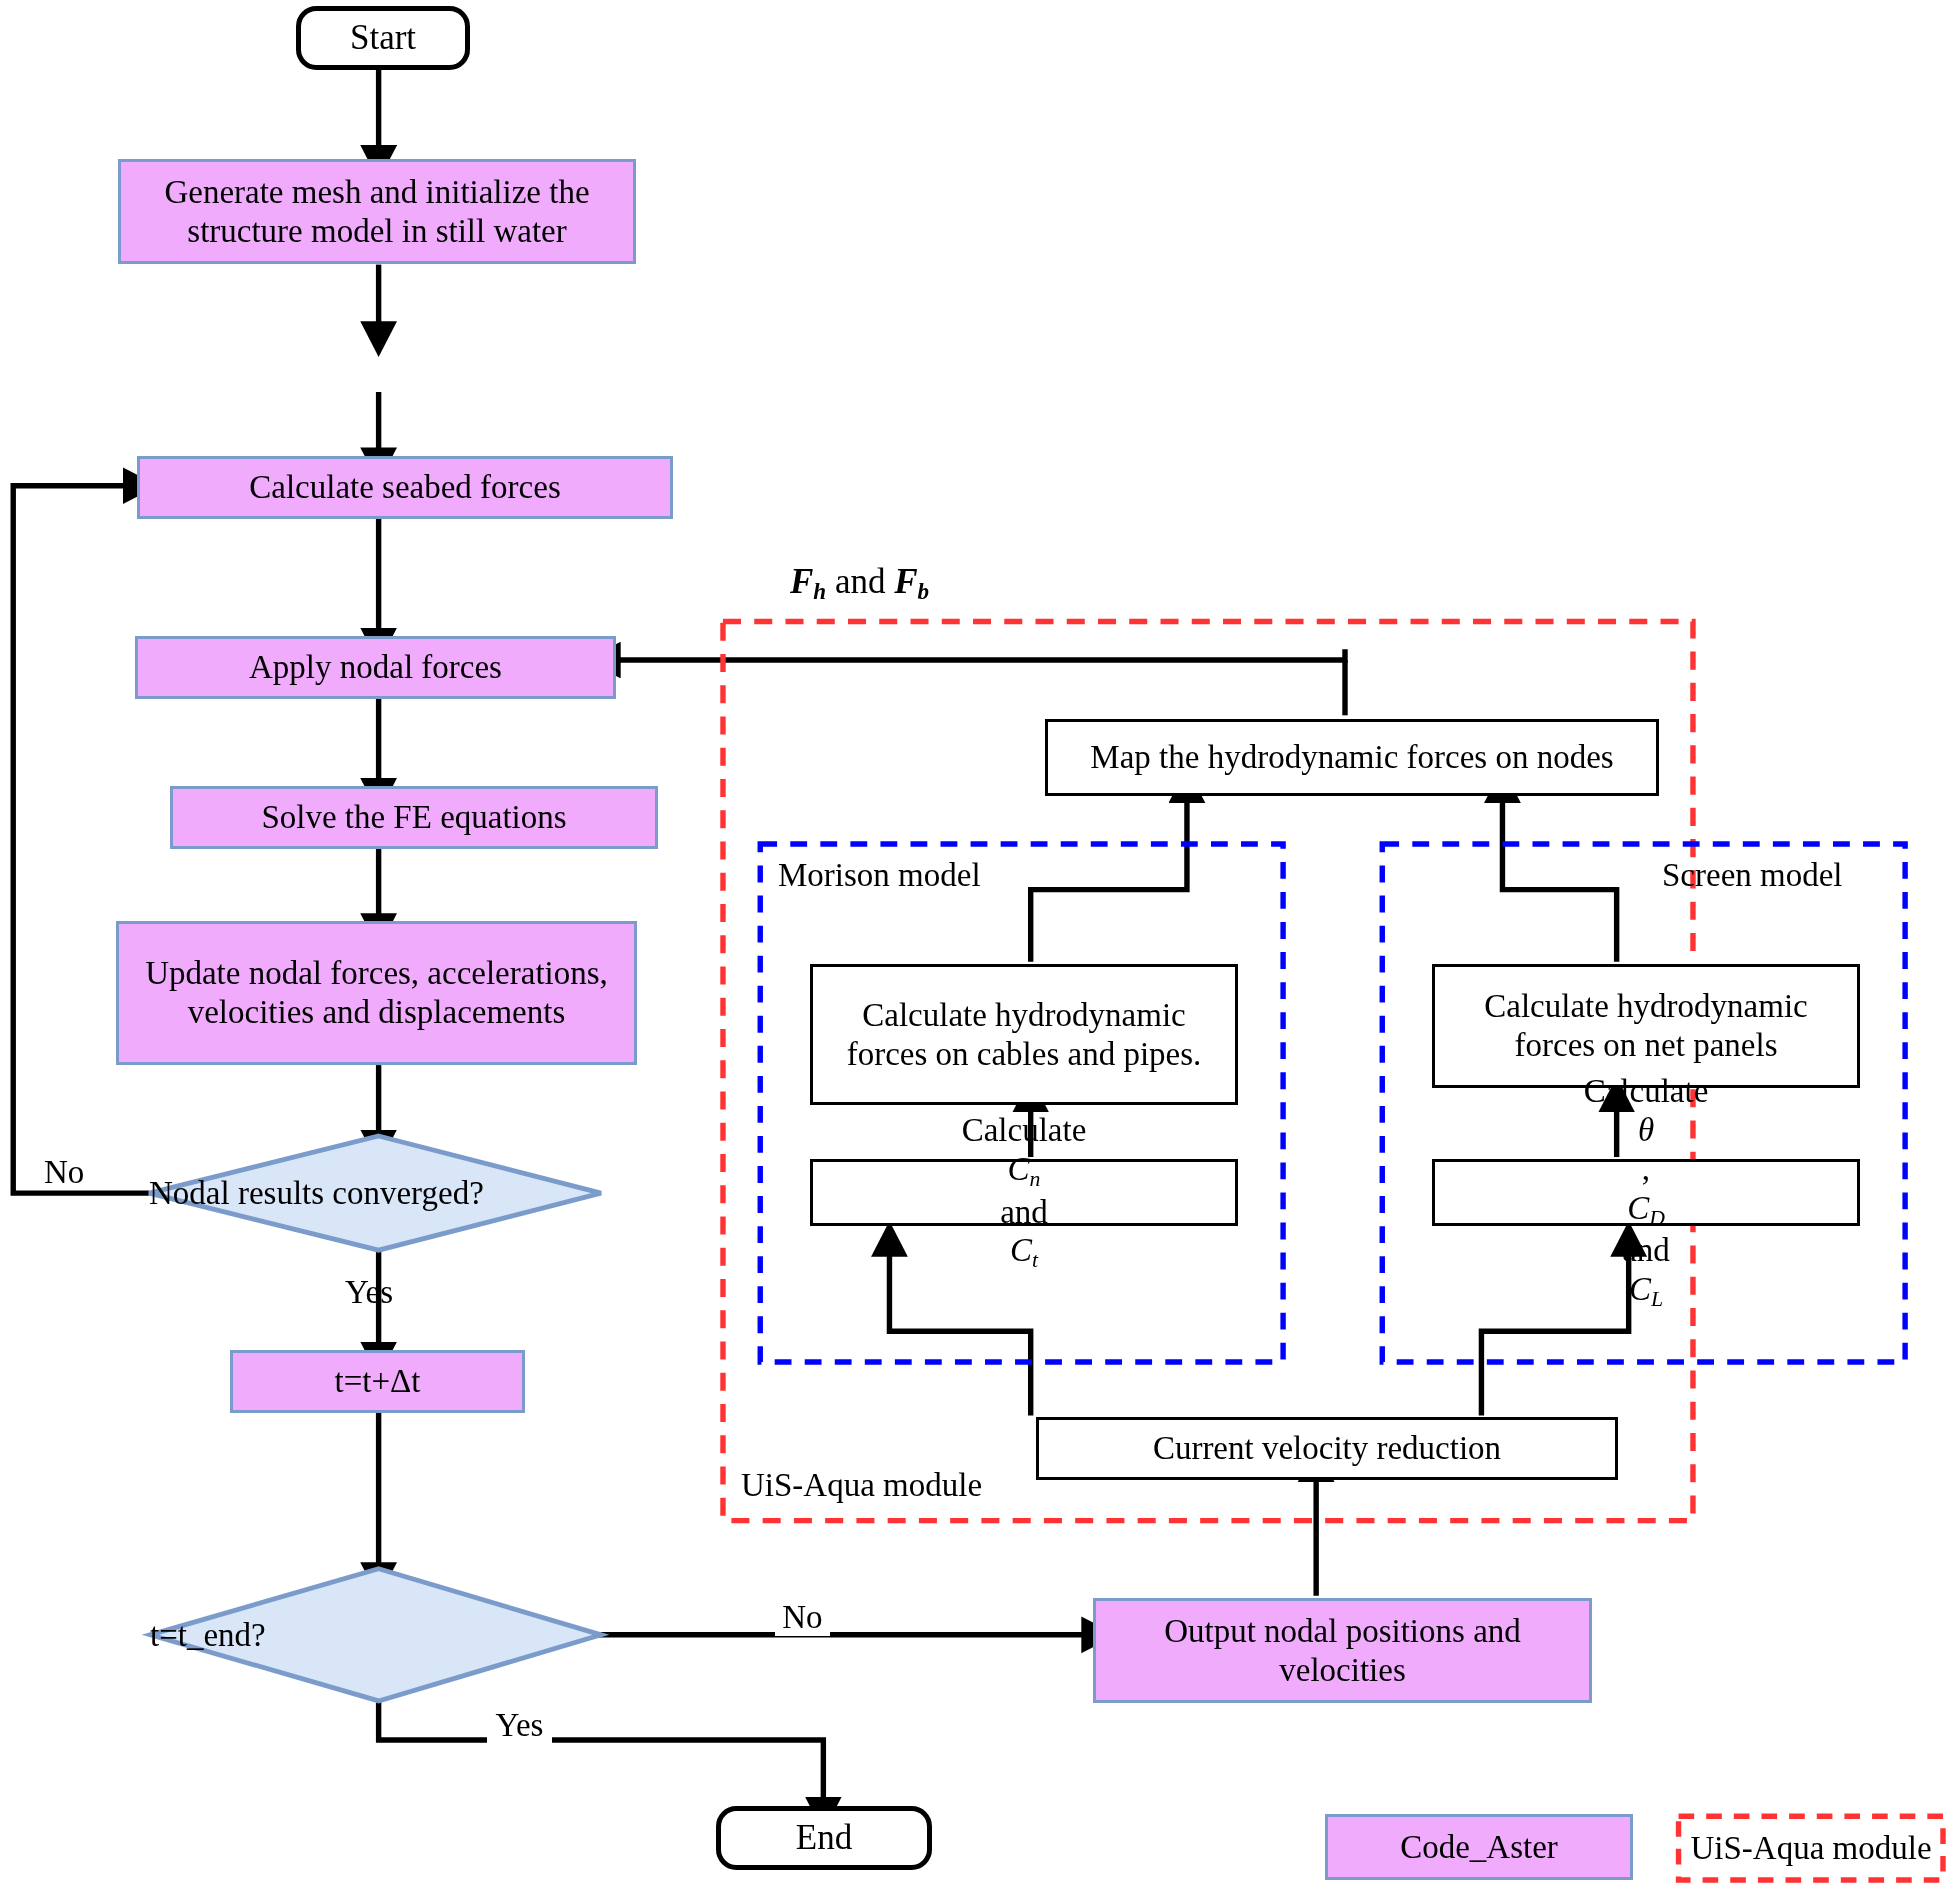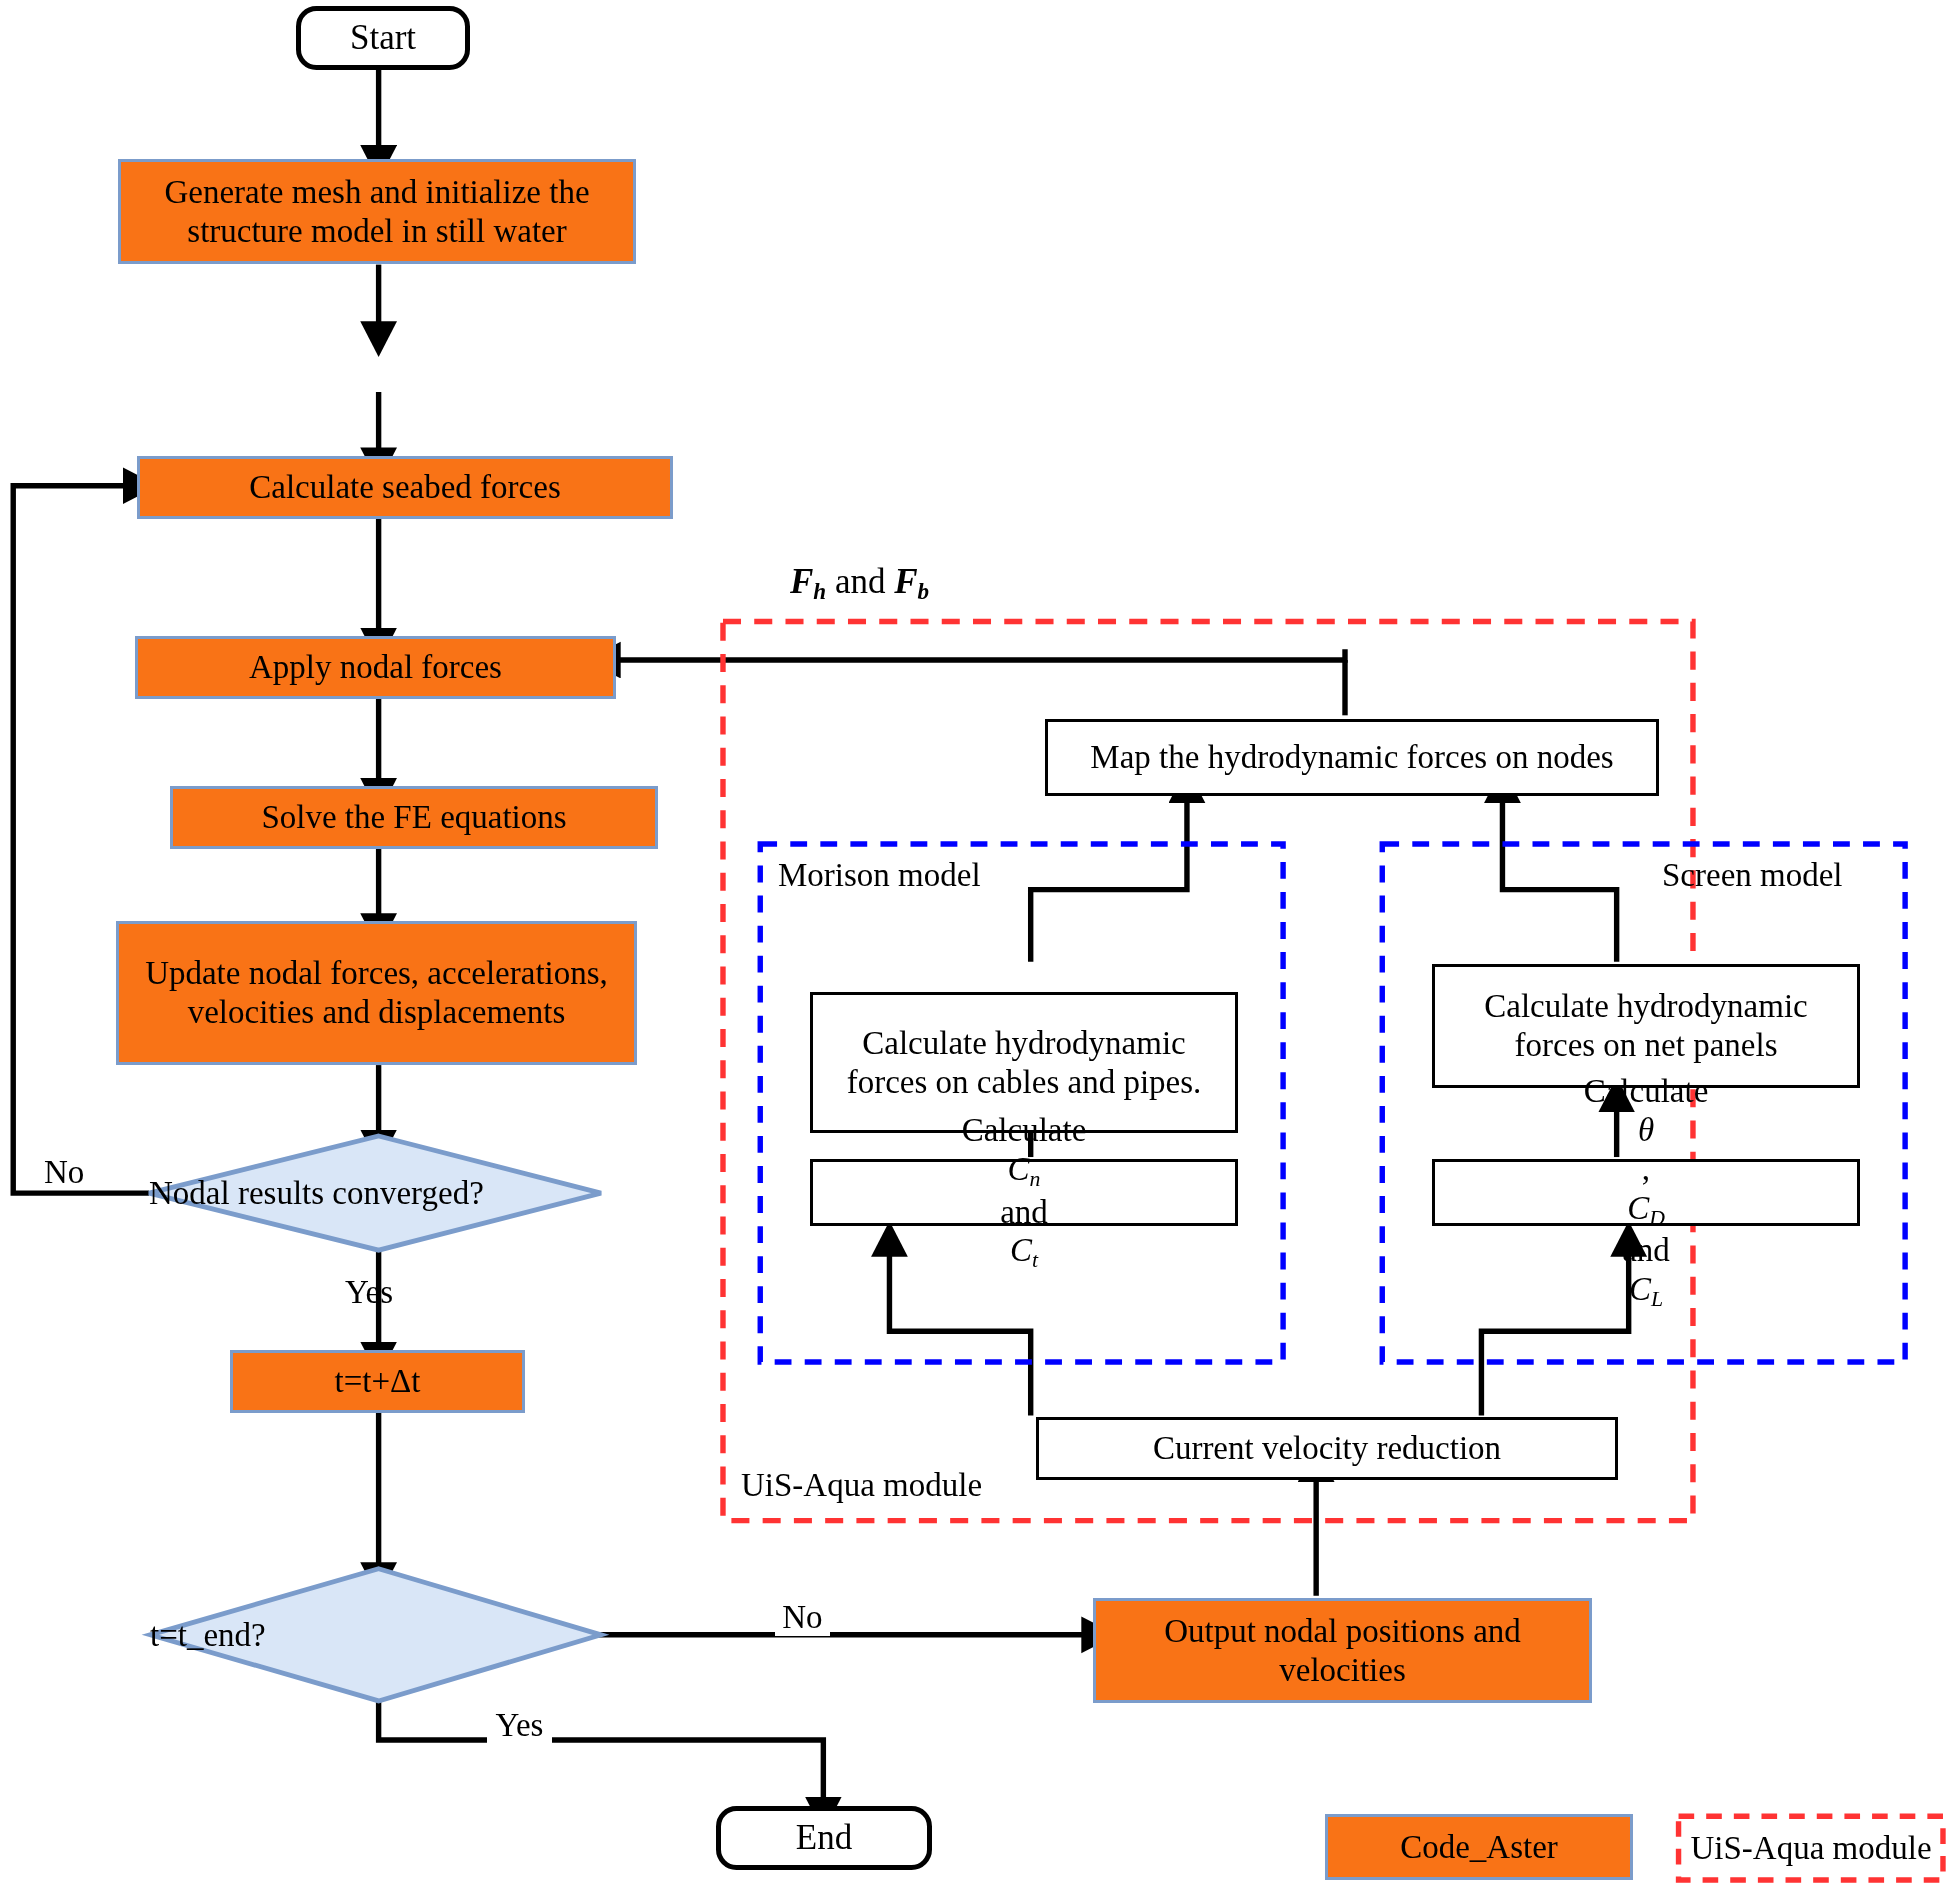--- a/index.html
+++ b/index.html
@@ -2,21 +2,21 @@
 <html style="font-size:9.6px"><head>
 <meta charset="utf-8">
 <title>Simulation Flowchart</title>
 <style>
   html,body{margin:0;padding:0;background:#ffffff;}
   body{font-family:"Liberation Serif", serif;}
   #stage{position:relative;width:1955px;height:1894px;background:#fff;overflow:hidden;}
   #stage svg{position:absolute;left:0;top:0;width:1955px;height:1894px;}
   .node{position:absolute;box-sizing:border-box;display:flex;align-items:center;
         justify-content:center;text-align:center;line-height:1.18;}
-  .blue{background:#f97316;border:3px solid #7b9ccb;}
+  .blue{background:#f0abfc;border:3px solid #7b9ccb;}
   .white{background:#ffffff;border:3.6px solid #000000;}
   .term{background:#ffffff;border:5.4px solid #000000;border-radius:20.4px;}
   .node span{display:block;padding:0 6px;}
   .lbl{position:absolute;white-space:nowrap;}
   .diamond{position:absolute;}
   .diamond .dtext{position:absolute;left:0;top:0;width:100%;height:100%;
         display:flex;align-items:center;justify-content:flex-start;text-align:center;}
   .groupLabel{position:absolute;white-space:nowrap;}
   sub{font-size:0.66em;vertical-align:-0.28em;}
   i.v{font-style:italic;}
@@ -137,21 +137,21 @@
   </div>
 
   <div class="node blue" style="left:1093px;top:1598px;width:499px;height:105px;font-size:33px;">
     <span>Output nodal positions and velocities</span>
   </div>
 
   <div class="node white" style="left:1045px;top:719px;width:614px;height:77px;font-size:33px;">
     <span>Map the hydrodynamic forces on nodes</span>
   </div>
 
-  <div class="node white" style="left:810px;top:964px;width:428px;height:141px;font-size:33px;margin-top:28px;">
+  <div class="node white" style="left:810px;top:964px;width:428px;height:141px;font-size:33px;">
     <span>Calculate hydrodynamic forces on cables and pipes.</span>
   </div>
 
   <div class="node white" style="left:1432px;top:964px;width:428px;height:124px;font-size:33px;">
     <span>Calculate hydrodynamic forces on net panels</span>
   </div>
 
   <div class="node white" style="left:810px;top:1159px;width:428px;height:67px;font-size:33px;">
     <span><span>Calculate </span><i class="v">C</i><sub><i class="v">n</i></sub><span> and </span><i class="v">C</i><sub><i class="v">t</i></sub></span>
   </div>

